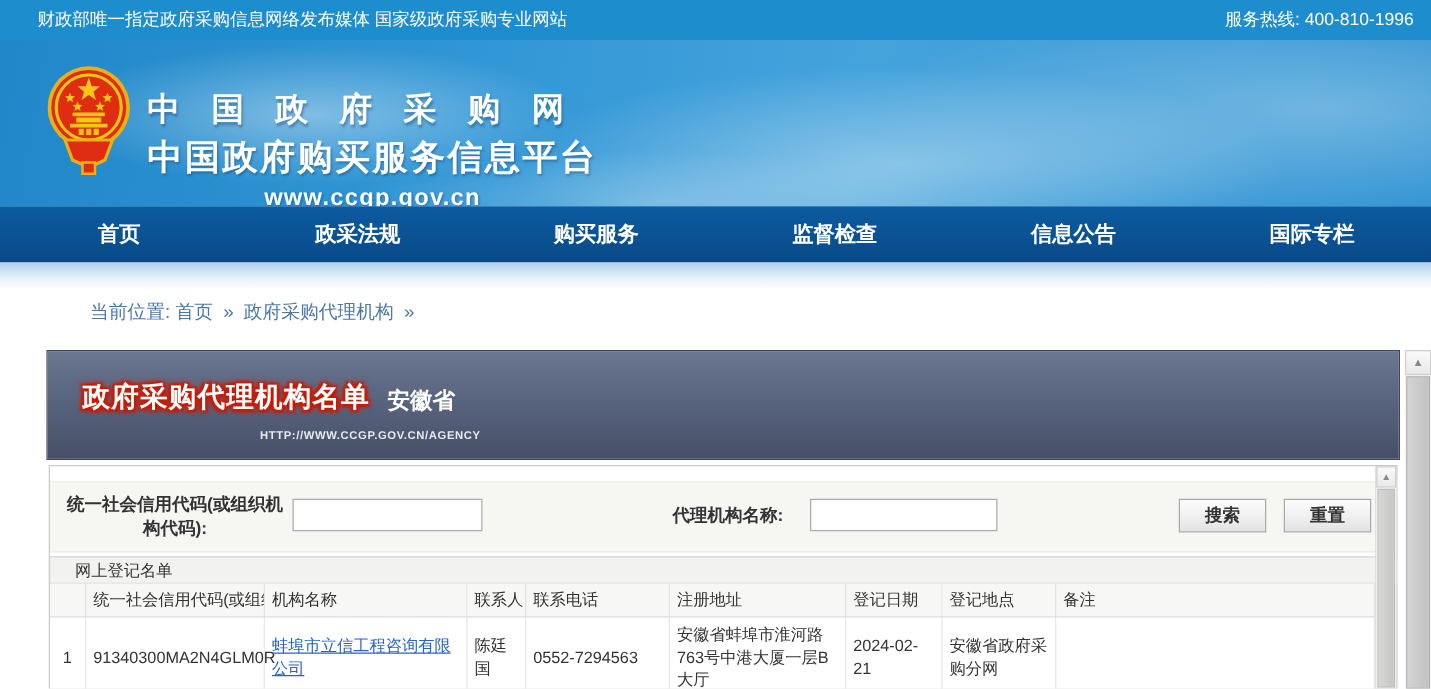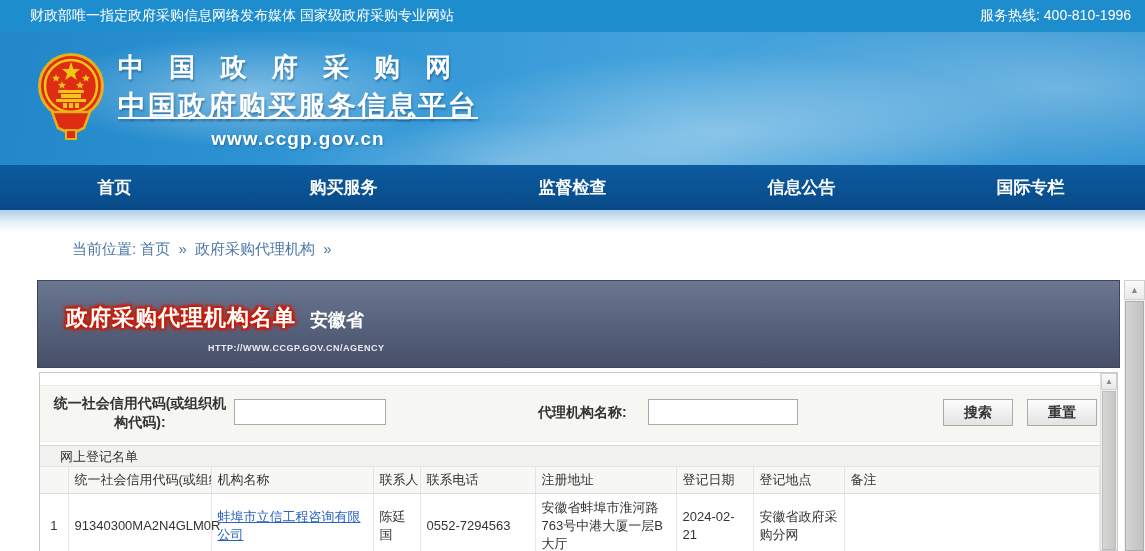--- a/index.html
+++ b/index.html
@@ -16,25 +16,25 @@
   
   .header { position:absolute; left:0; top:32px; width:1145px; height:133px;
             background:
               radial-gradient(ellipse 300px 80px at 250px 60px, rgba(255,255,255,.40), rgba(255,255,255,0) 70%),
               radial-gradient(ellipse 430px 110px at 720px 100px, rgba(255,255,255,.38), rgba(255,255,255,0) 72%),
               radial-gradient(ellipse 520px 130px at 1060px 55px, rgba(255,255,255,.30), rgba(255,255,255,0) 70%),
               radial-gradient(ellipse 350px 60px at 520px 130px, rgba(255,255,255,.25), rgba(255,255,255,0) 70%),
               linear-gradient(100deg,#2187C8 0%,#2F95D5 30%,#45A3DC 60%,#2E92D2 100%); }
   .logo { position:absolute; left:38px; top:18px; display:flex; }
   .emblem { width:66px; height:92px; flex:0 0 66px; }
-  .logo-text { margin-left:14px; color:#fff; }
+  .logo-text { margin-left:14px; color:#fff;margin-top:20px; }
   .logo-line1 { font-size:26px; font-weight:bold; letter-spacing:9px; white-space:nowrap;
                 text-shadow:1px 2px 2px rgba(0,40,90,.35); }
   .logo-line2 { font-size:28px; font-weight:bold; letter-spacing:2px; white-space:nowrap;
-                text-shadow:1px 2px 2px rgba(0,40,90,.35); margin-top:2px;text-decoration:underline; }
+                text-shadow:1px 2px 2px rgba(0,40,90,.35); margin-top:2px; }
   .logo-line3 { font-size:19px; font-weight:bold; letter-spacing:1px; text-align:center;
                 text-shadow:1px 1px 2px rgba(0,40,90,.35); margin-top:3px; }
 
   
   .nav { position:absolute; left:0; top:165px; width:1145px; height:45px;
          background:linear-gradient(180deg,#0D5BA1 0%,#0A5191 60%,#084987 100%);
          display:flex; }
   .nav-item { flex:1; display:flex; align-items:center; justify-content:center;
               color:#fff; font-size:17px; font-weight:bold; cursor:pointer; }
   .fade-strip { position:absolute; left:0; top:210px; width:1145px; height:22px;
@@ -141,20 +141,21 @@
       <div class="logo-text">
         <div class="logo-line1">中 国 政 府 采 购 网</div>
         <div class="logo-line2">中国政府购买服务信息平台</div>
         <div class="logo-line3">www.ccgp.gov.cn</div>
       </div>
     </div>
   </div>
 
   <div class="nav">
     <div class="nav-item">首页</div>
+    <div class="nav-item">政采法规</div>
     <div class="nav-item">购买服务</div>
     <div class="nav-item">监督检查</div>
     <div class="nav-item">信息公告</div>
     <div class="nav-item">国际专栏</div>
   </div>
   <div class="fade-strip"></div>
 
   <div class="breadcrumb">
     <span>当前位置:</span>
     <span class="crumb-link">首页</span>

